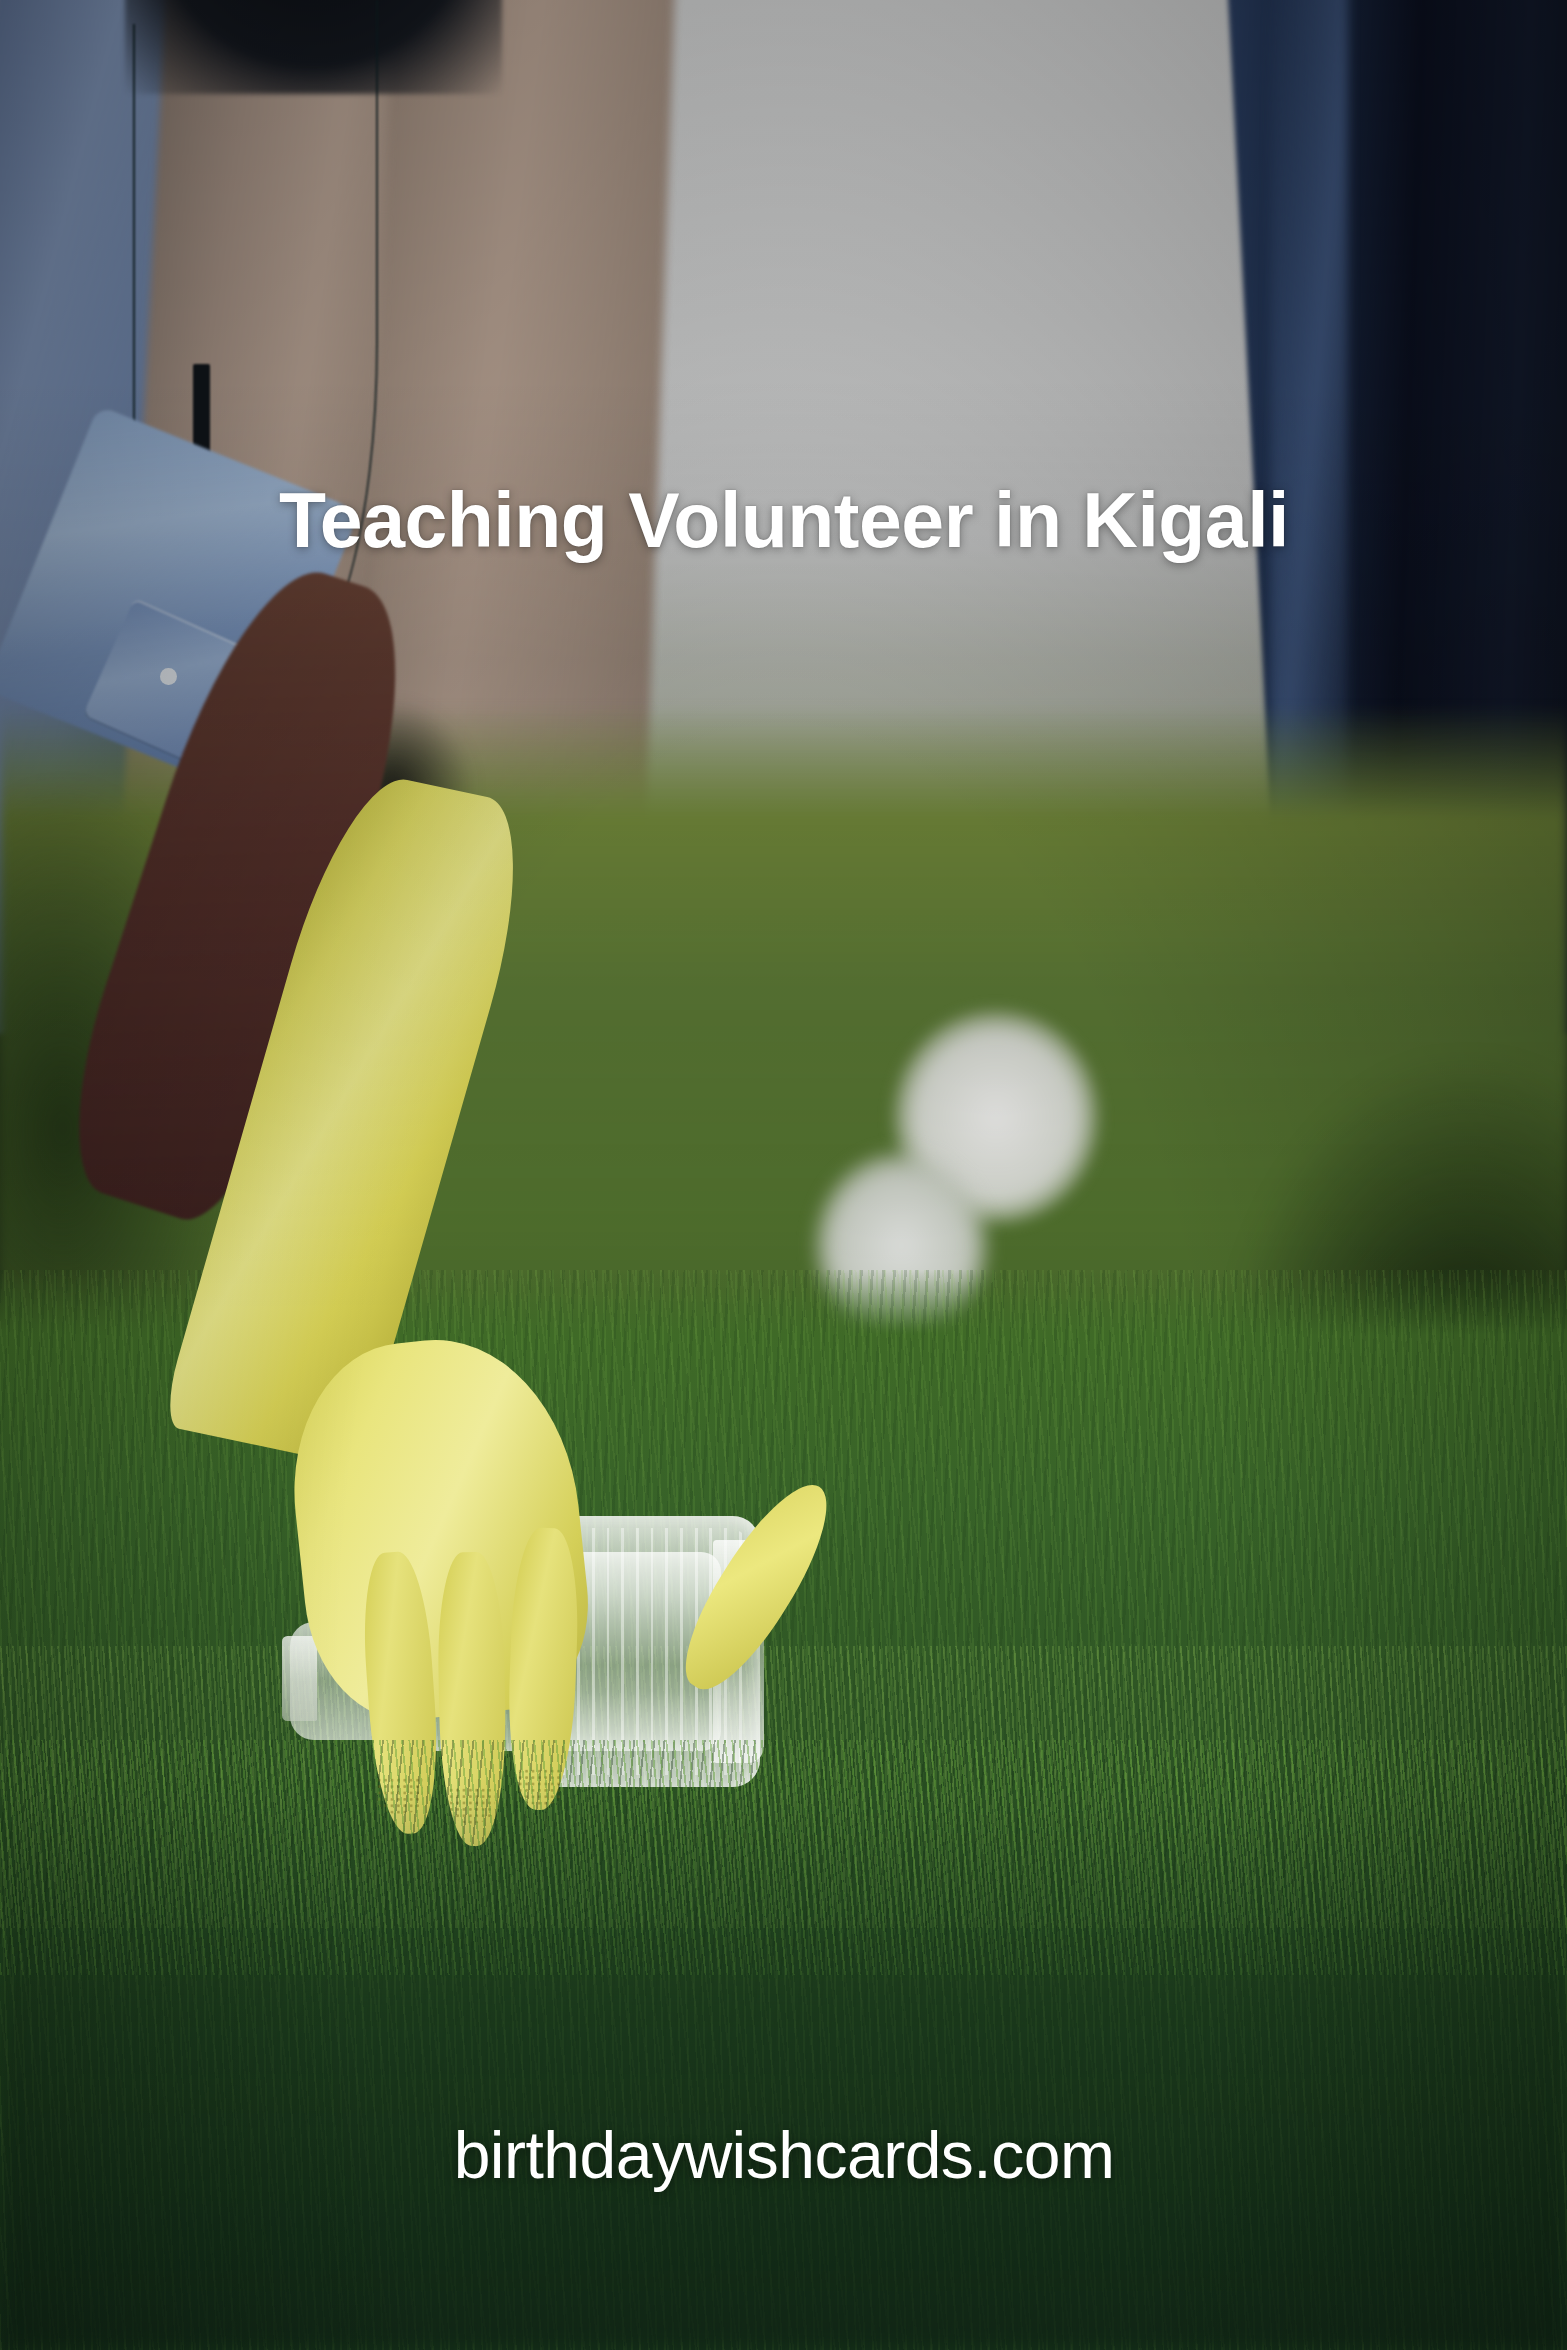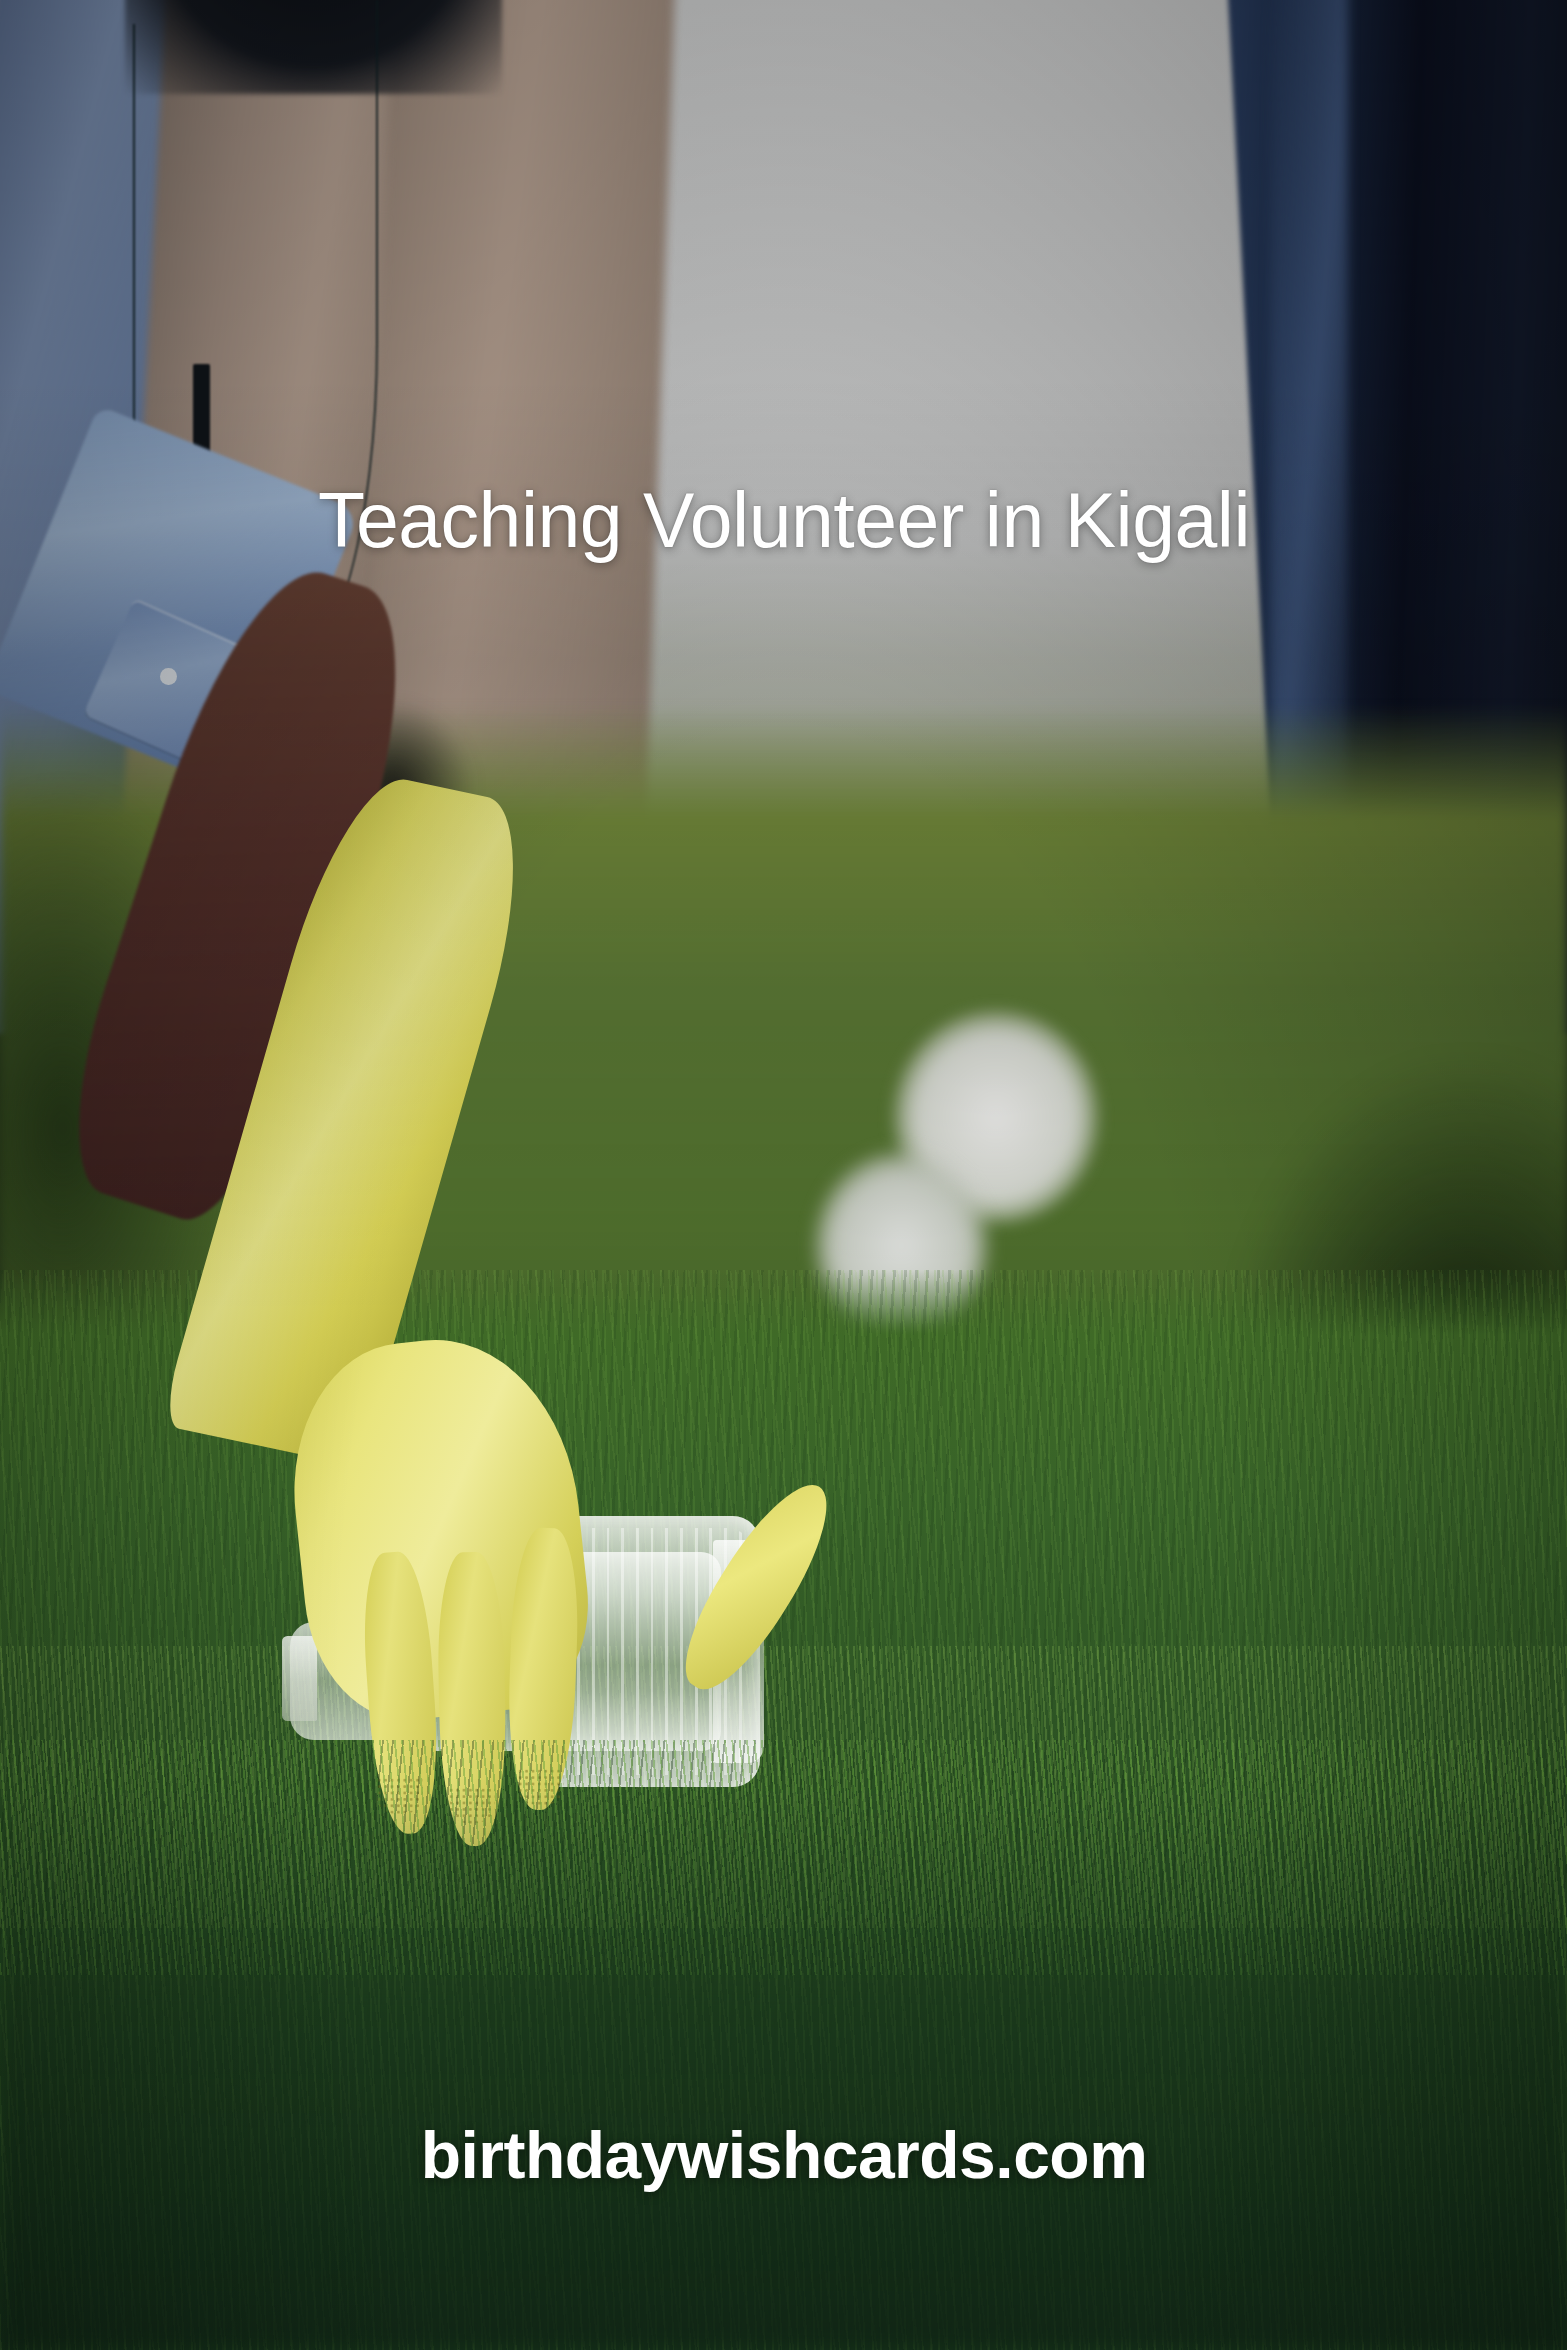--- a/index.html
+++ b/index.html
@@ -339,21 +339,21 @@
     position: absolute;
     inset: 0;
   }
   .title {
     position: absolute;
     left: 0; right: 0;
     top: 480px;
     text-align: center;
     color: #ffffff;
     font-size: 77px;
-    font-weight: 400;
+    font-weight: 700;
     letter-spacing: -0.5px;
     line-height: 1.05;
     text-shadow: 0 1.8px 9.2px rgba(0,0,0,.35), 0 0 1.8px rgba(0,0,0,.25);
     padding: 0 55px;
     box-sizing: border-box;
   }
   .subtitle-wrap {
     position: absolute;
     left: 50%;
     transform: translateX(-50%);
@@ -367,21 +367,21 @@
     letter-spacing: -0.2px;
     text-shadow: 0 1.8px 9.2px rgba(0,0,0,.38), 0 0 2.8px rgba(0,0,0,.25);
   }
   .site-url {
     position: absolute;
     left: 0; right: 0;
     top: 2117px;
     text-align: center;
     color: #ffffff;
     font-size: 66px;
-    font-weight: 700;
+    font-weight: 400;
     letter-spacing: -0.5px;
     text-shadow: 0 1.8px 11px rgba(0,0,0,.45);
   }
 </style>
 </head>
 <body>
 
 <div id="card">
 
   <div class="photo">

